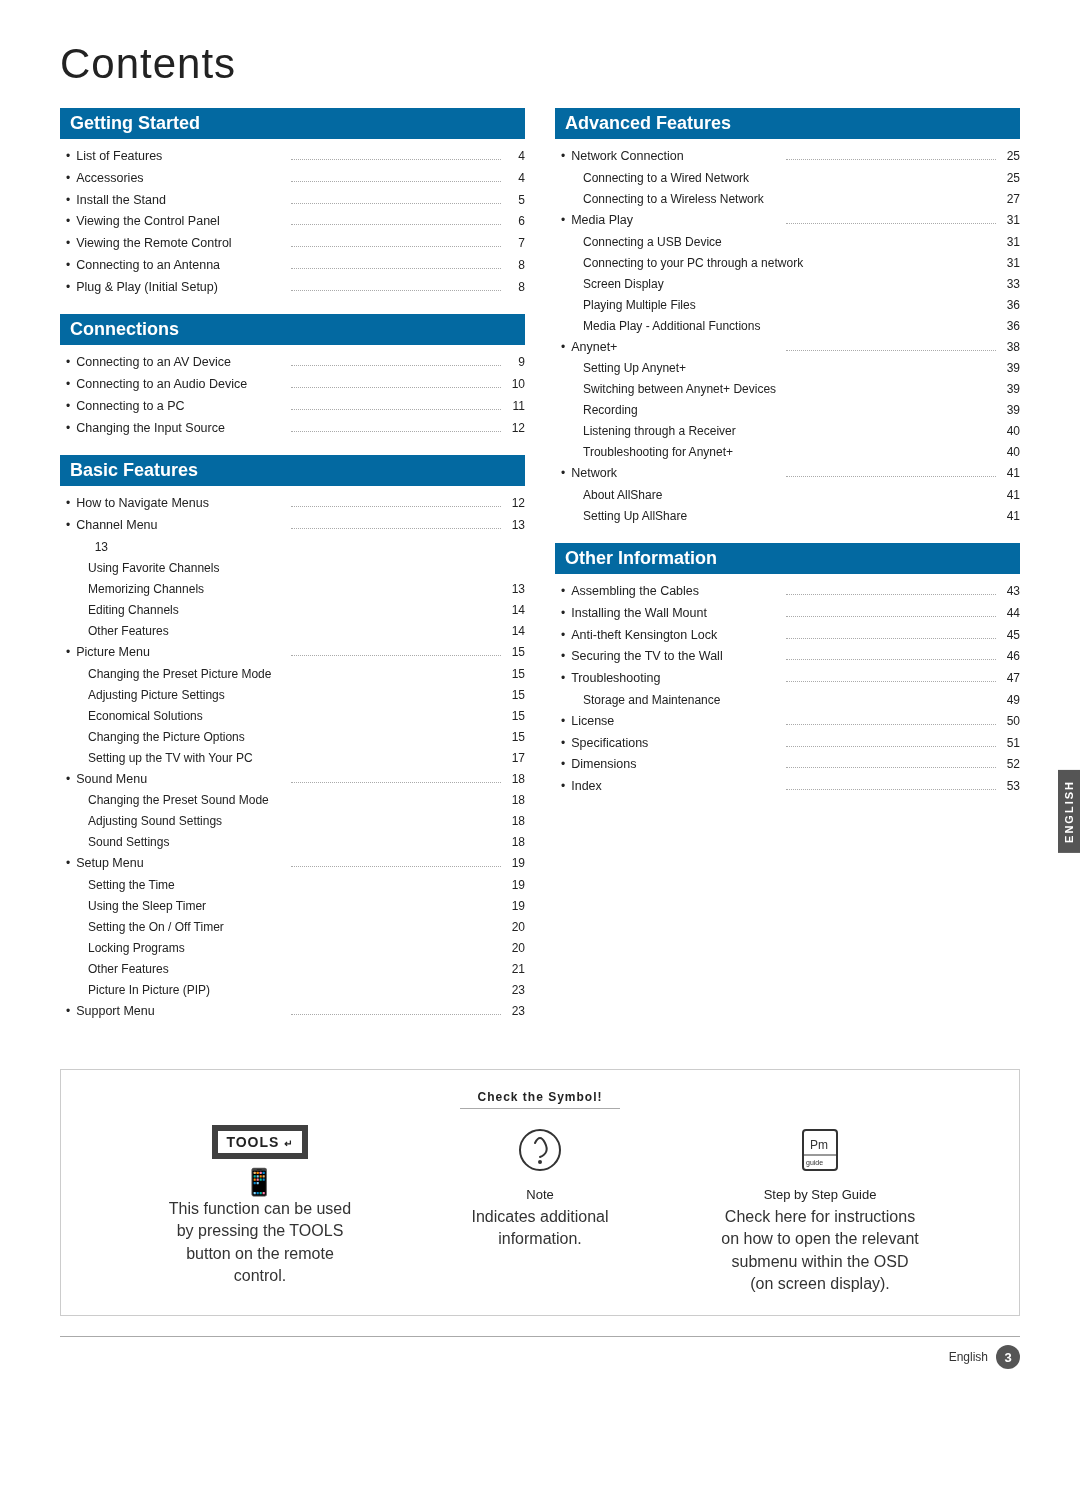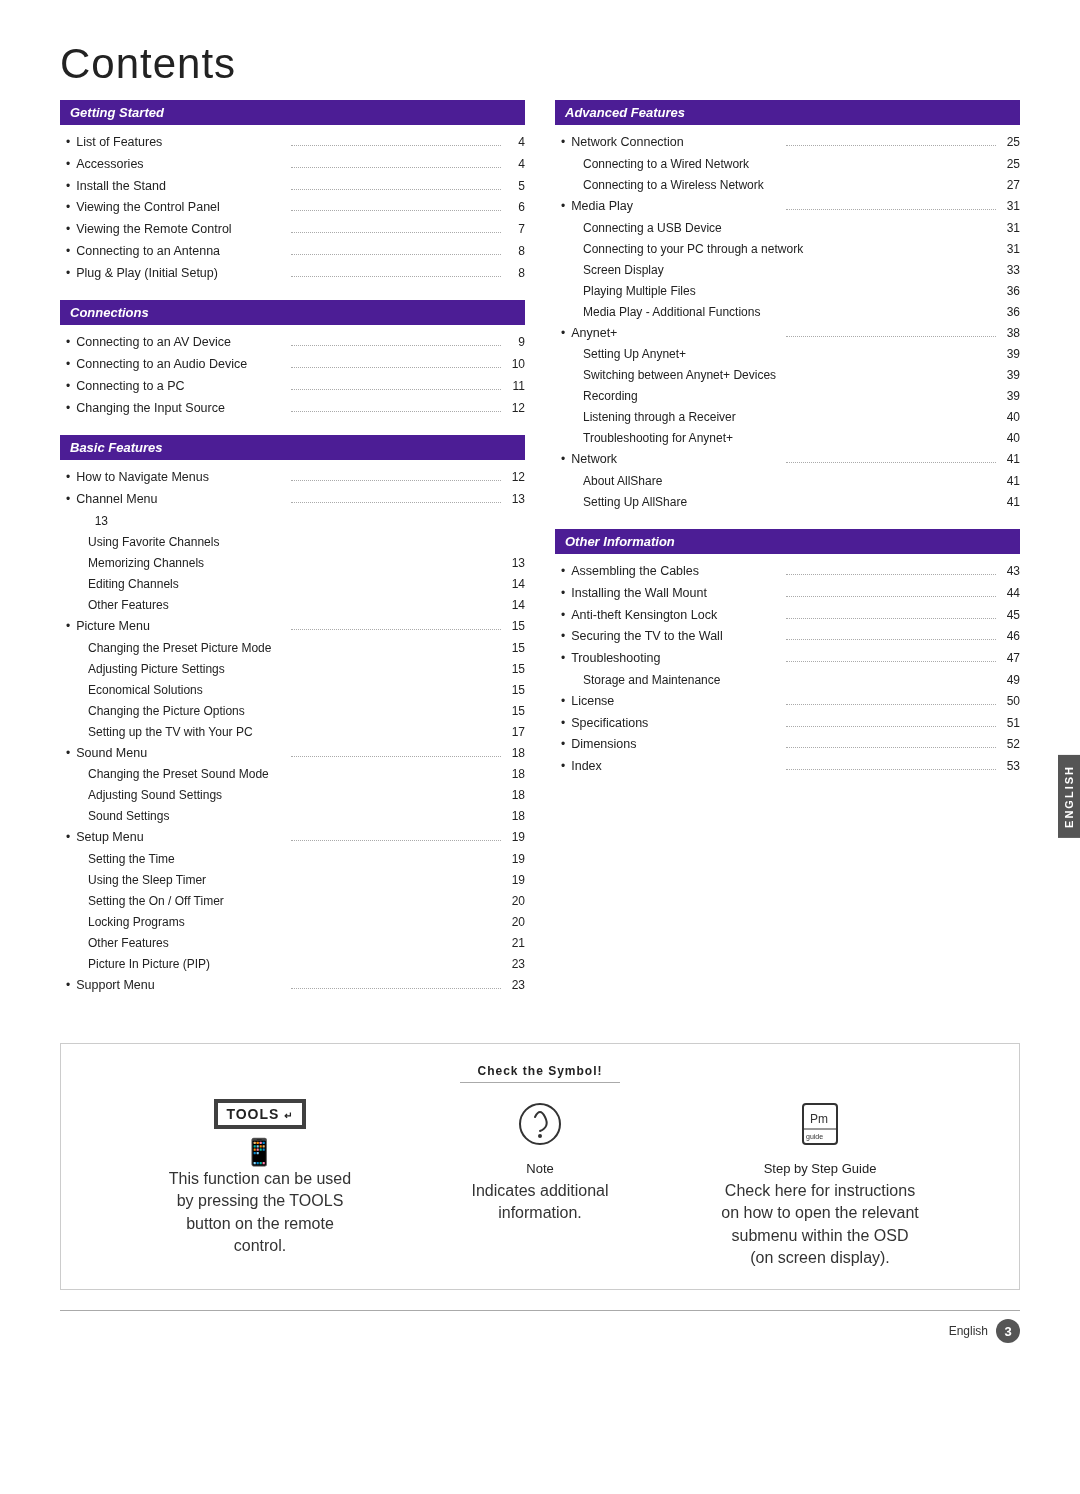--- a/index.html
+++ b/index.html
@@ -12,38 +12,37 @@
       font-size: 13px;
     }
     .page {
       padding: 40px 60px 30px 60px;
       position: relative;
     }
     h1.title {
       font-size: 42px;
       font-weight: 300;
       color: #222;
-      margin-bottom: 12px;
+      margin-bottom: 20px;
       letter-spacing: 1px;
     }
     .two-col {
       display: flex;
       gap: 30px;
     }
     .col {
       flex: 1;
     }
     .section-header {
-      background: #4c1d95;
+      background: #0369a1;
       color: #fff;
-      font-size: 13px;
+      font-size: 18px;
       font-weight: bold;
       padding: 5px 10px;
       margin-bottom: 8px;
-      font-style: italic;
     }
     .section {
       margin-bottom: 18px;
     }
     .toc-item {
       display: flex;
       align-items: baseline;
       margin-bottom: 3px;
       font-size: 12.5px;
       line-height: 1.5;
@@ -125,21 +124,21 @@
       font-weight: normal;
       font-size: 13px;
       margin-bottom: 4px;
     }
     .symbol-desc {
       font-size: 16px;
       color: #333;
       line-height: 1.4;
     }
     .tools-box {
-      border: 4px solid #404040;
+      border: 6px solid #404040;
       display: inline-block;
       padding: 3px 8px;
       font-size: 14px;
       font-weight: bold;
       margin-bottom: 4px;
       letter-spacing: 1px;
     }
     .tools-small-icon {
       display: flex;
       flex-direction: column;

